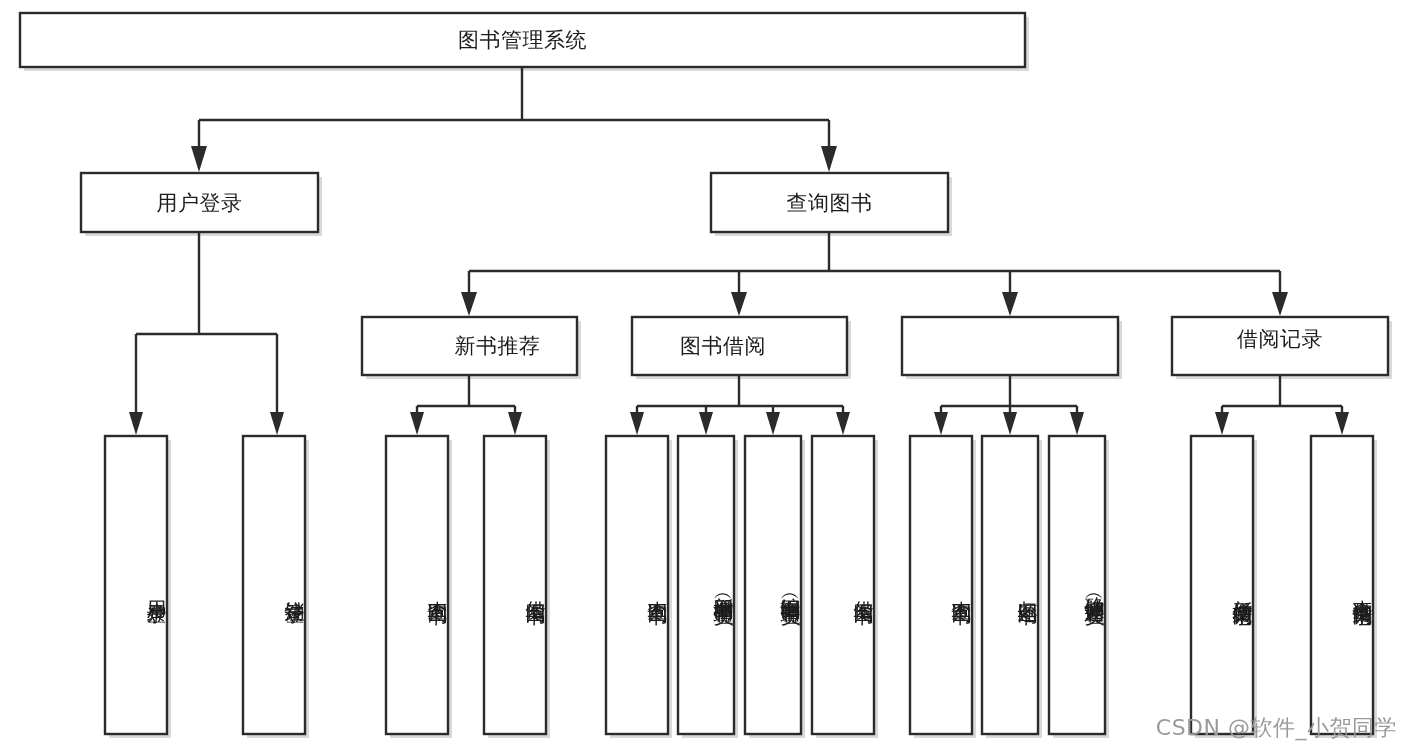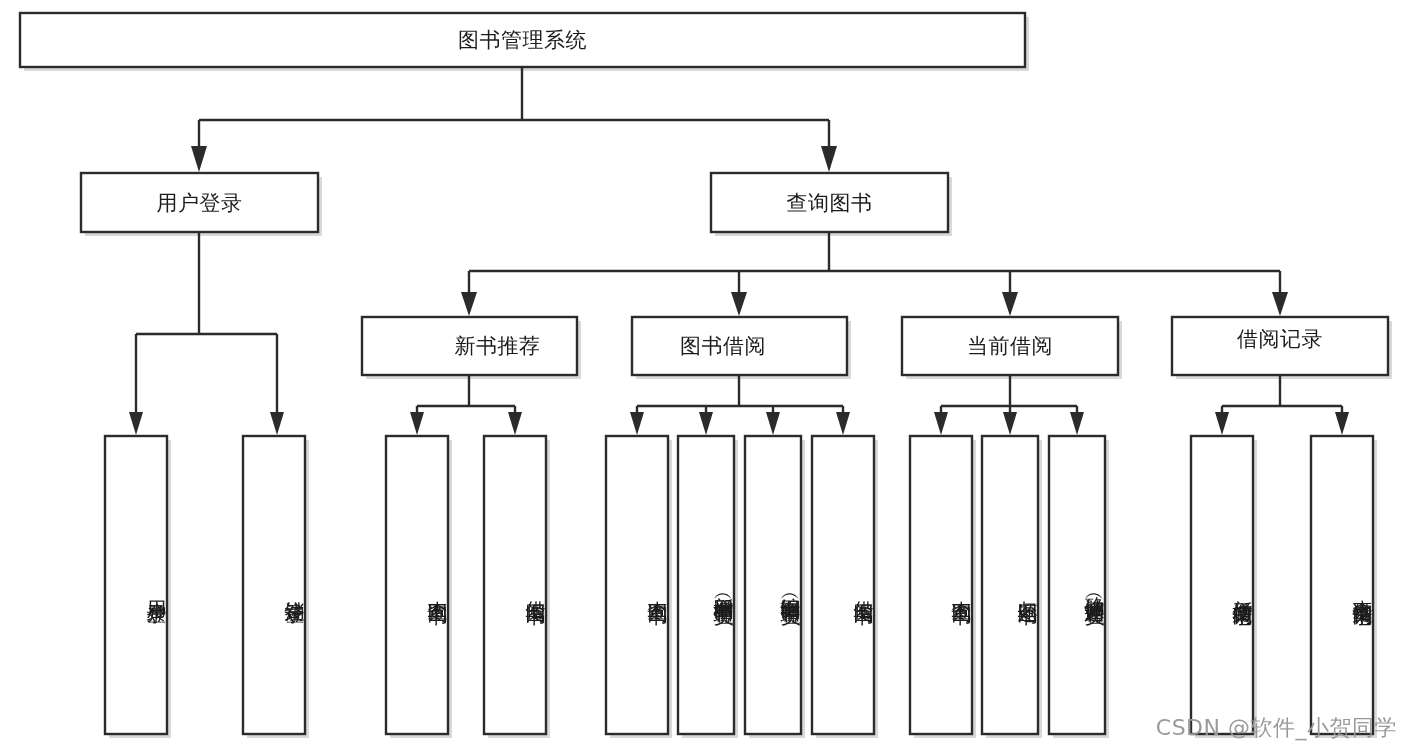--- a/index.html
+++ b/index.html
@@ -214,21 +214,20 @@
   <div class="node-hit node-label horizontal" style="left:20px; top:13px; width:1005px; height:54px;">图书管理系统</div>
 
   <div class="node-hit node-label horizontal" style="left:81px; top:173px; width:237px; height:59px;">用户登录</div>
 
   <div class="node-hit node-label horizontal" style="left:711px; top:173px; width:237px; height:59px;">查询图书</div>
 
   <div class="node-hit node-label horizontal" style="left:362px; top:317px; width:215px; height:58px;margin-left:28px;">新书推荐</div>
 
   <div class="node-hit node-label horizontal" style="left:632px; top:317px; width:182px; height:58px;">图书借阅</div>
 
-  <div class="node-hit node-label horizontal" style="left:902px; top:317px; width:216px; height:58px;">当前借阅</div>
 
   <div class="node-hit node-label horizontal" style="left:1172px; top:317px; width:216px; height:44px;">借阅记录</div>
 
   <div class="node-hit node-label vertical" style="left:105px; top:436px; width:62px; height:298px;">用户登录</div>
 
   <div class="node-hit node-label vertical" style="left:243px; top:436px; width:62px; height:298px;">注销登录</div>
 
   <div class="node-hit node-label vertical" style="left:386px; top:436px; width:62px; height:298px;">查询图书</div>
 
   <div class="node-hit node-label vertical" style="left:484px; top:436px; width:62px; height:298px;">借阅图书</div>

